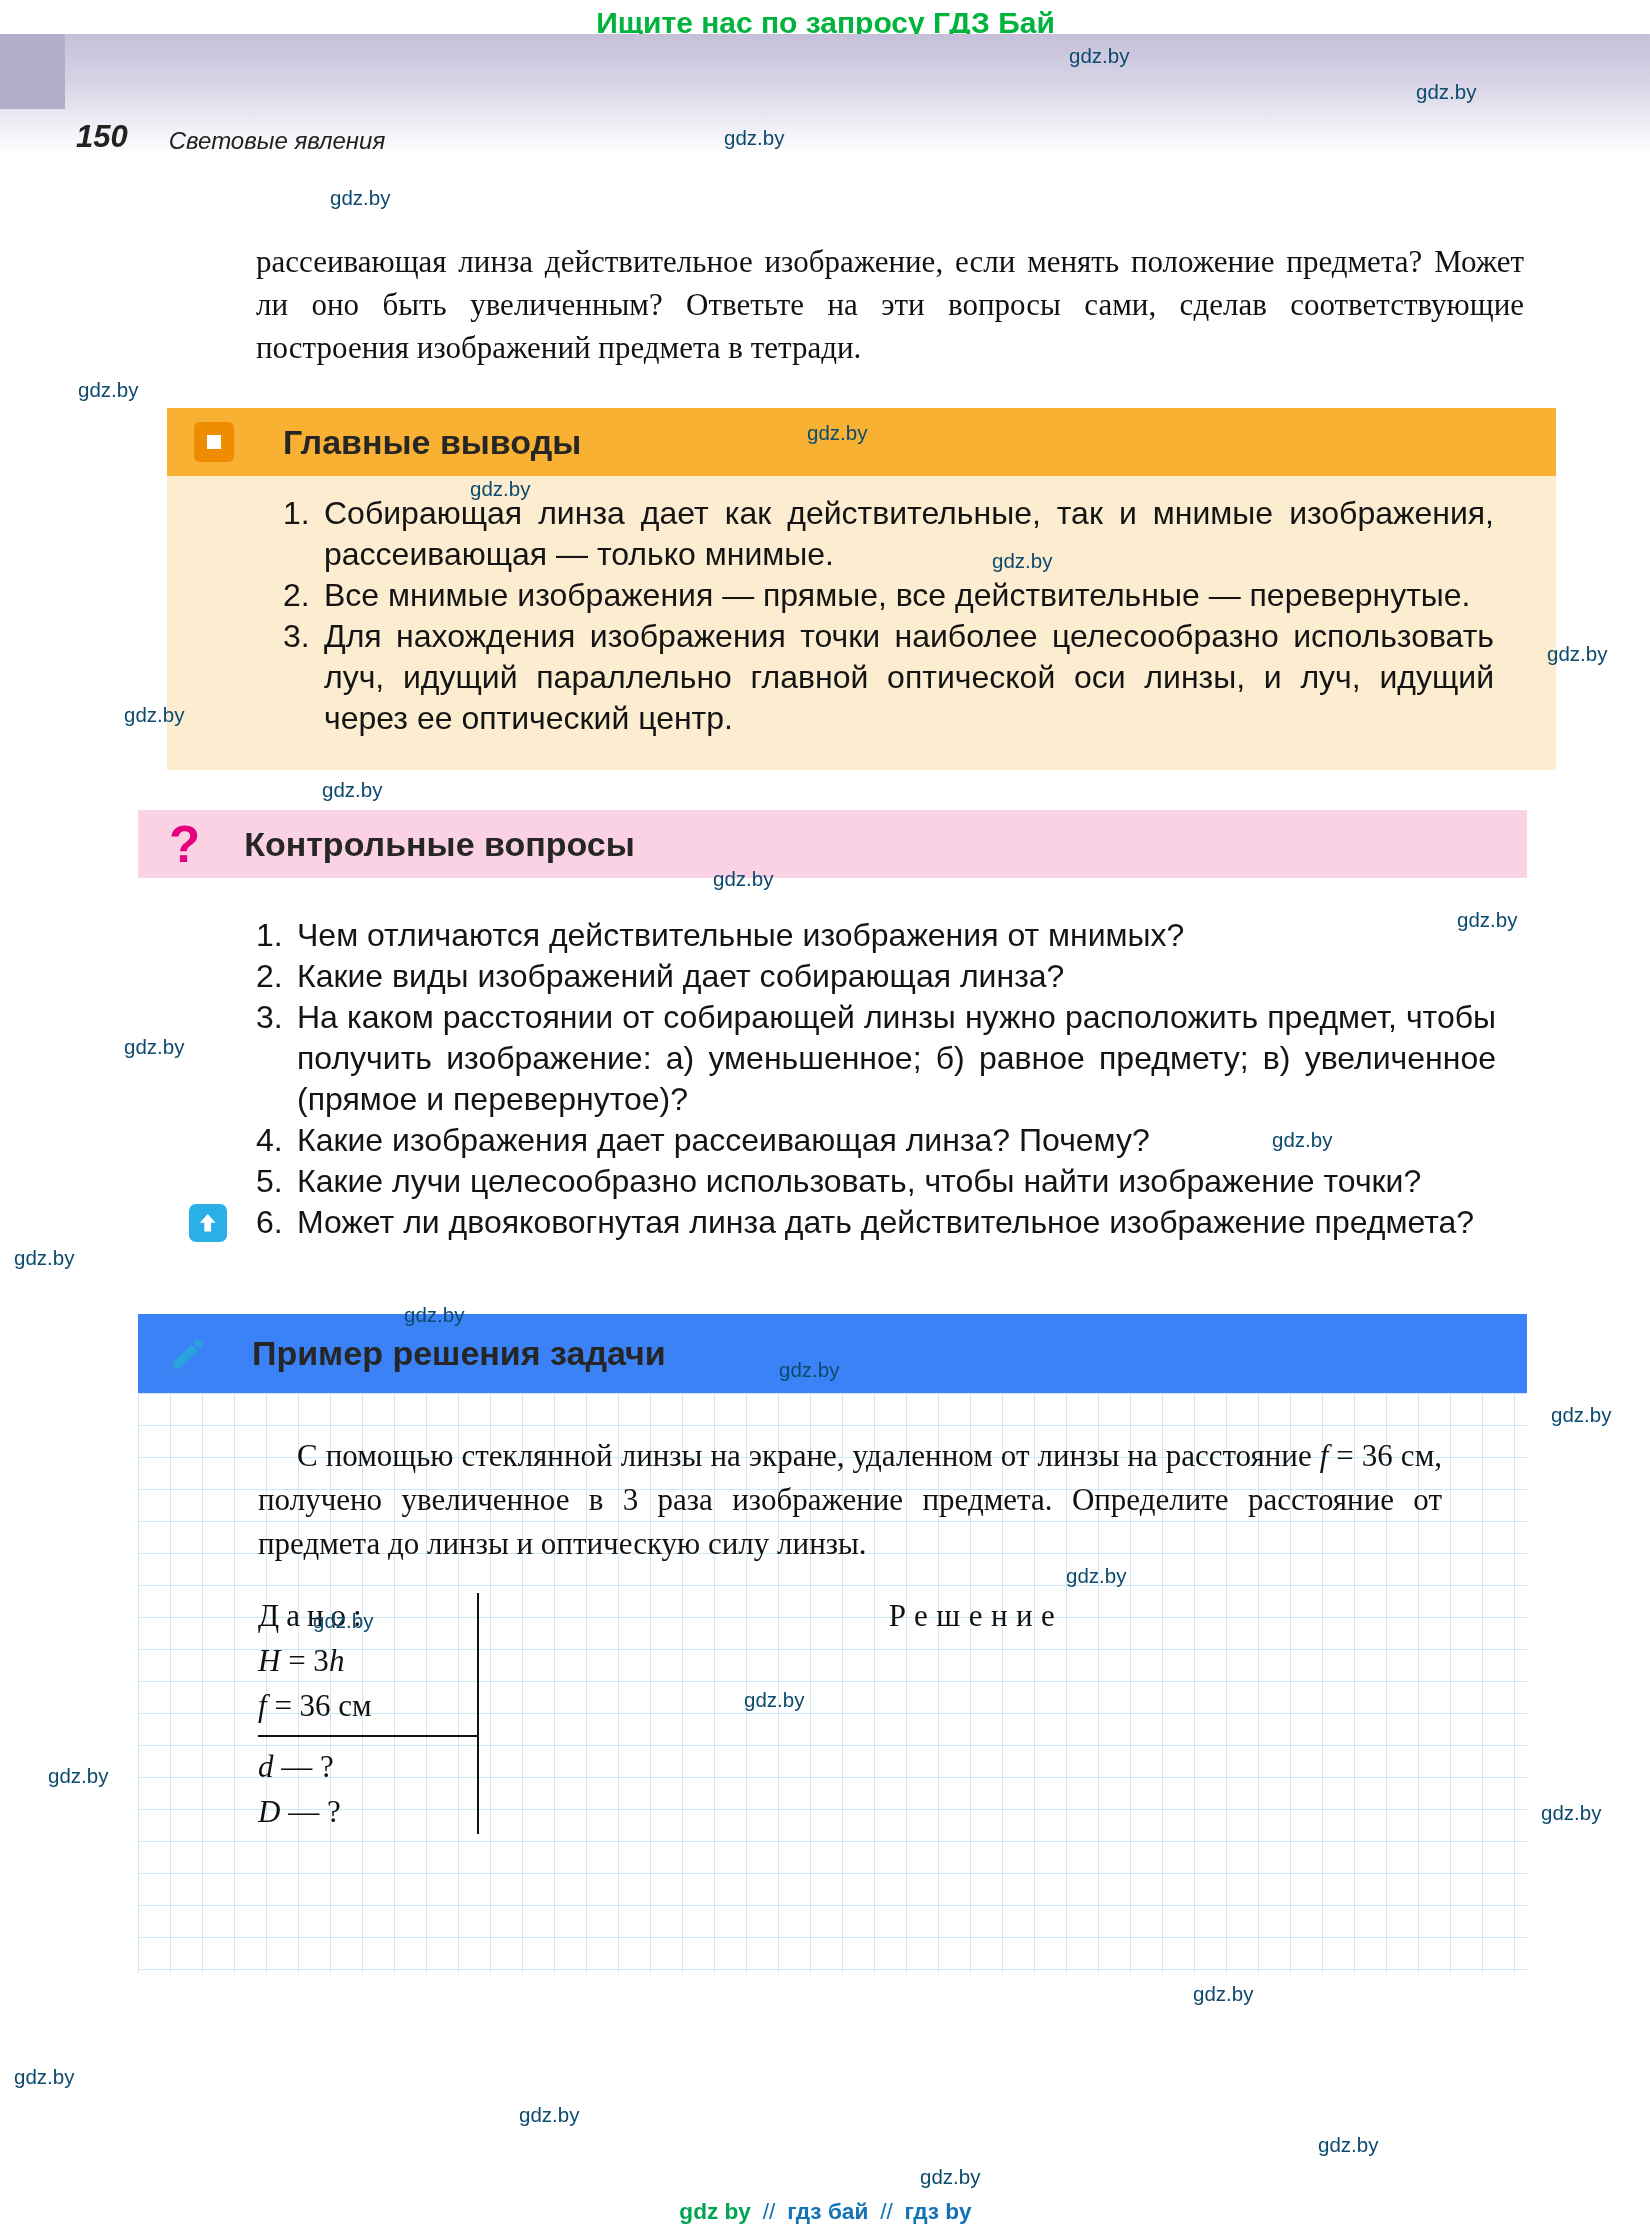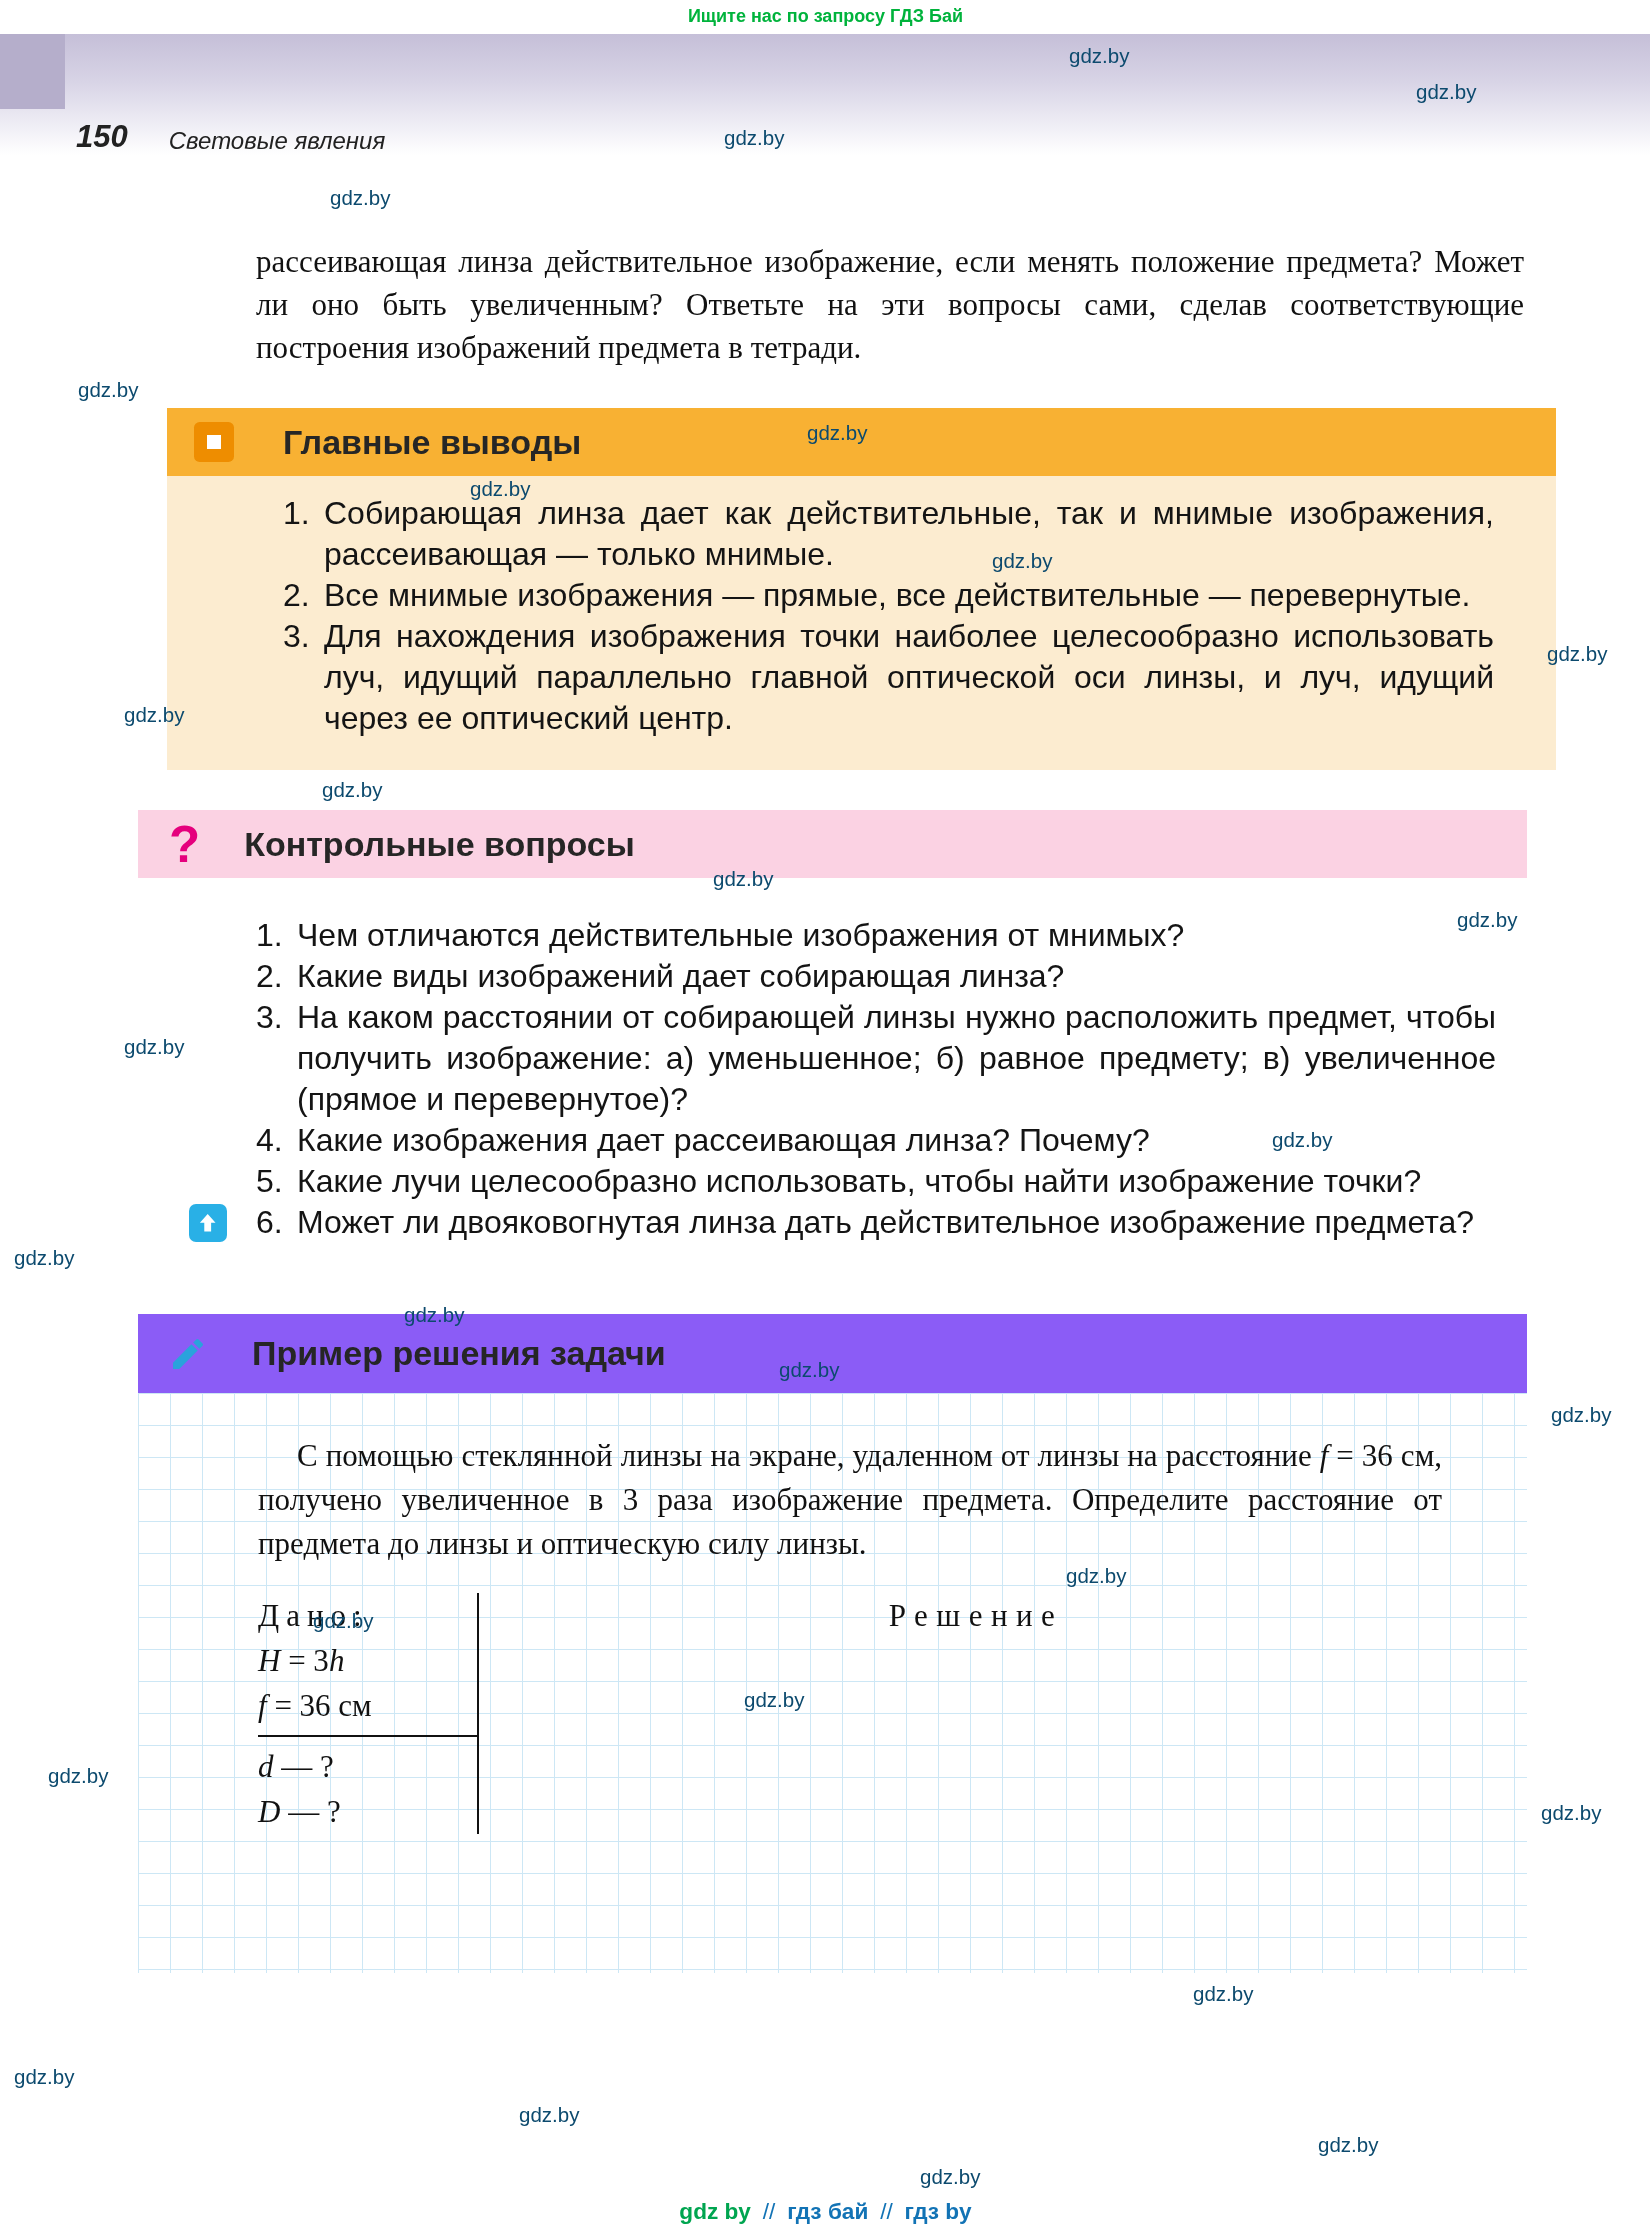--- a/index.html
+++ b/index.html
@@ -1,21 +1,21 @@
 <!DOCTYPE html>
 <html style="font-size:11.3px"><head>
 <meta charset="utf-8">
 <style>
   html,body{margin:0;padding:0;background:#ffffff;}
   .page{position:relative;width:1651px;height:2239px;background:#ffffff;overflow:hidden;
         font-family:"Liberation Sans",sans-serif;color:#141414;}
 
   
   .promo{position:absolute;top:5.6px;left:0;width:100%;text-align:center;
-         font-size:18px;font-weight:bold;color:#00b33c;}
+         font-size:30px;font-weight:bold;color:#00b33c;}
 
   
   .band{position:absolute;top:34px;left:0;width:1651px;height:121px;
         background:linear-gradient(180deg,#c5bfd8 0%,#d8d4e6 40%,#f2f1f7 80%,#ffffff 100%);}
   .band-corner{position:absolute;top:34px;left:0;width:65px;height:75px;background:#b5aecb;}
   .page-head{position:absolute;top:119px;left:76px;z-index:2;display:flex;align-items:flex-end;}
   .page-num{font-size:31px;font-weight:bold;font-style:italic;color:#222;}
   .chapter{margin-left:41px;font-size:24px;font-style:italic;color:#222;}
 
   
@@ -46,21 +46,21 @@
   .quest-head .sect-head{background:#fbd2e3;}
   .qmark{margin-left:31px;font-size:51px;font-weight:bold;color:#e5007d;line-height:51px;}
   .quest-head .sect-title{margin-left:44px;}
   .quest-list{position:absolute;top:915px;left:256px;width:1240px;}
 
   .book-icon{position:absolute;top:1204px;left:189px;width:38px;height:38px;border-radius:7px;
              background:#29b0e6;display:flex;align-items:center;justify-content:center;}
 
   
   .example{top:1314px;height:659px;}
-  .ex-head{height:79px;display:flex;align-items:center;background:#8b5cf6;}
+  .ex-head{height:79px;display:flex;align-items:center;background:#3b82f6;}
   .pencil{margin-left:30px;width:40px;height:40px;}
   .ex-head .sect-title{margin-left:44px;}
   .ex-body{height:580px;background-color:#ffffff;
      background-image:linear-gradient(to right,#cde7f5 1.4px,transparent 1.4px),
                       linear-gradient(to bottom,#cde7f5 1.4px,transparent 1.4px);
      background-size:32px 32px;padding-left:32px;}
   .ex-problem{margin:0 85px 0 88px;padding-top:41px;
      font-family:"Liberation Serif",serif;font-size:31px;line-height:44px;
      text-align:justify;text-indent:39px;color:#111;}
   .mvar{font-style:italic;}

